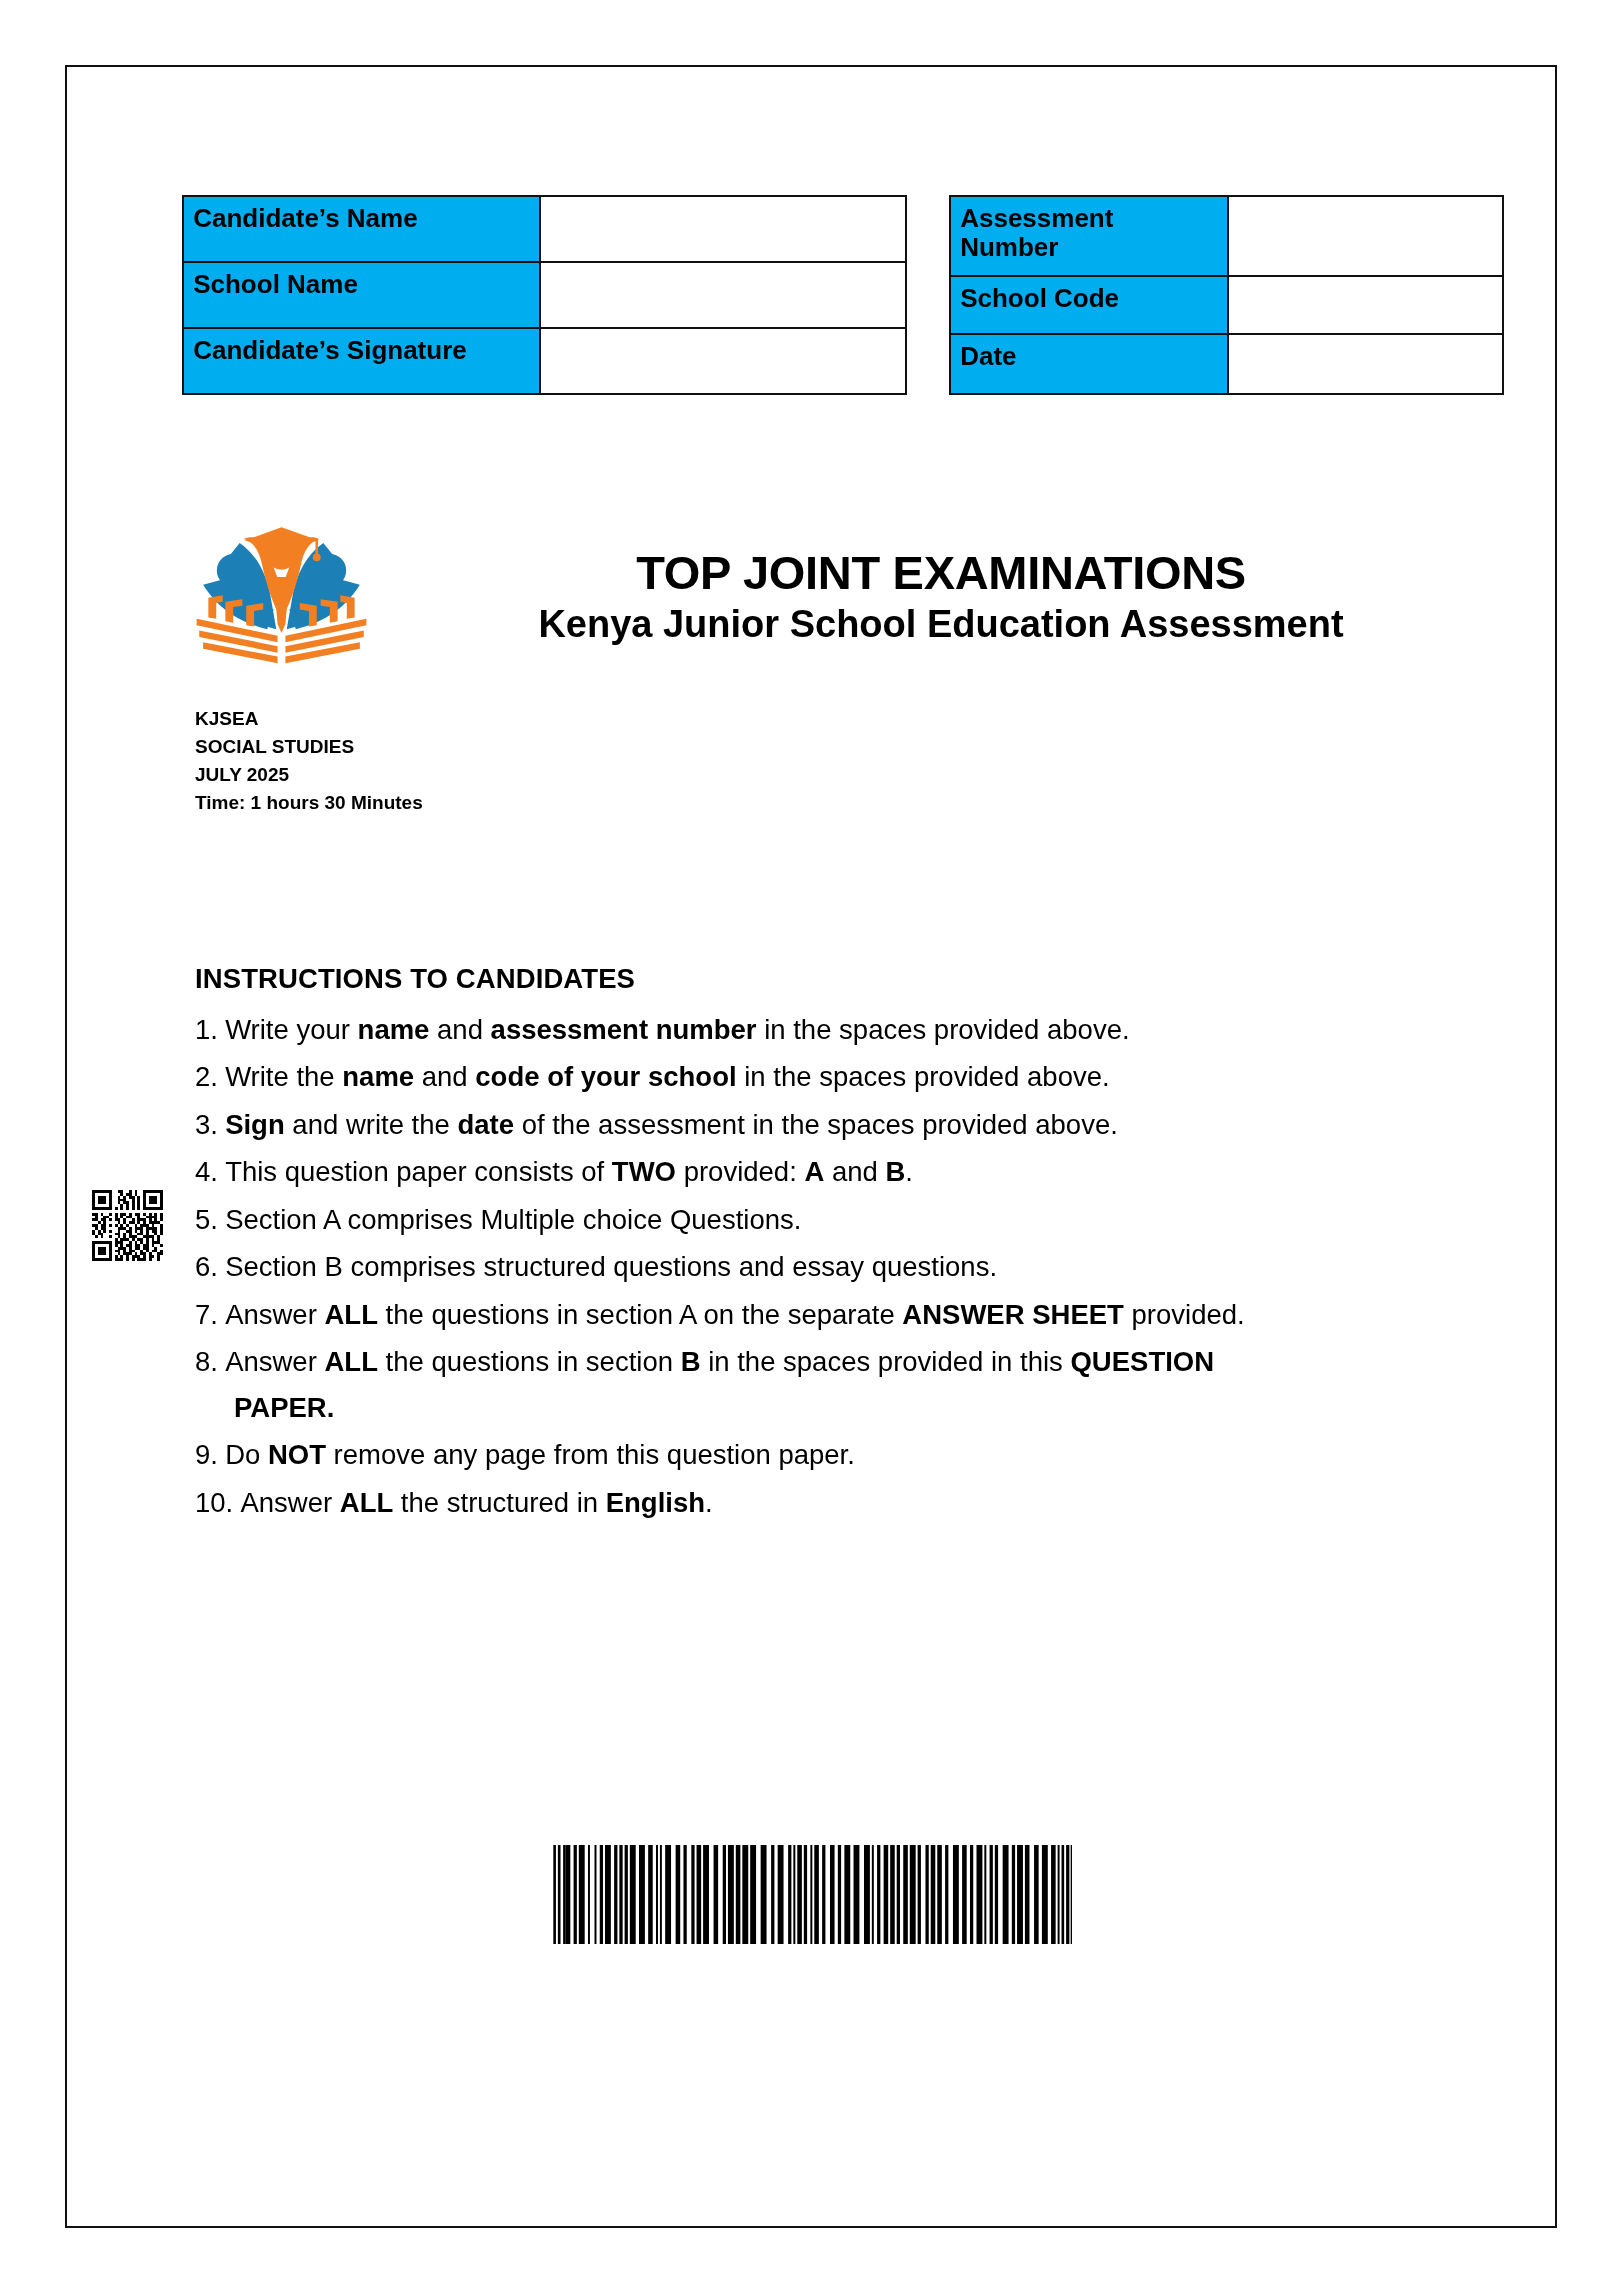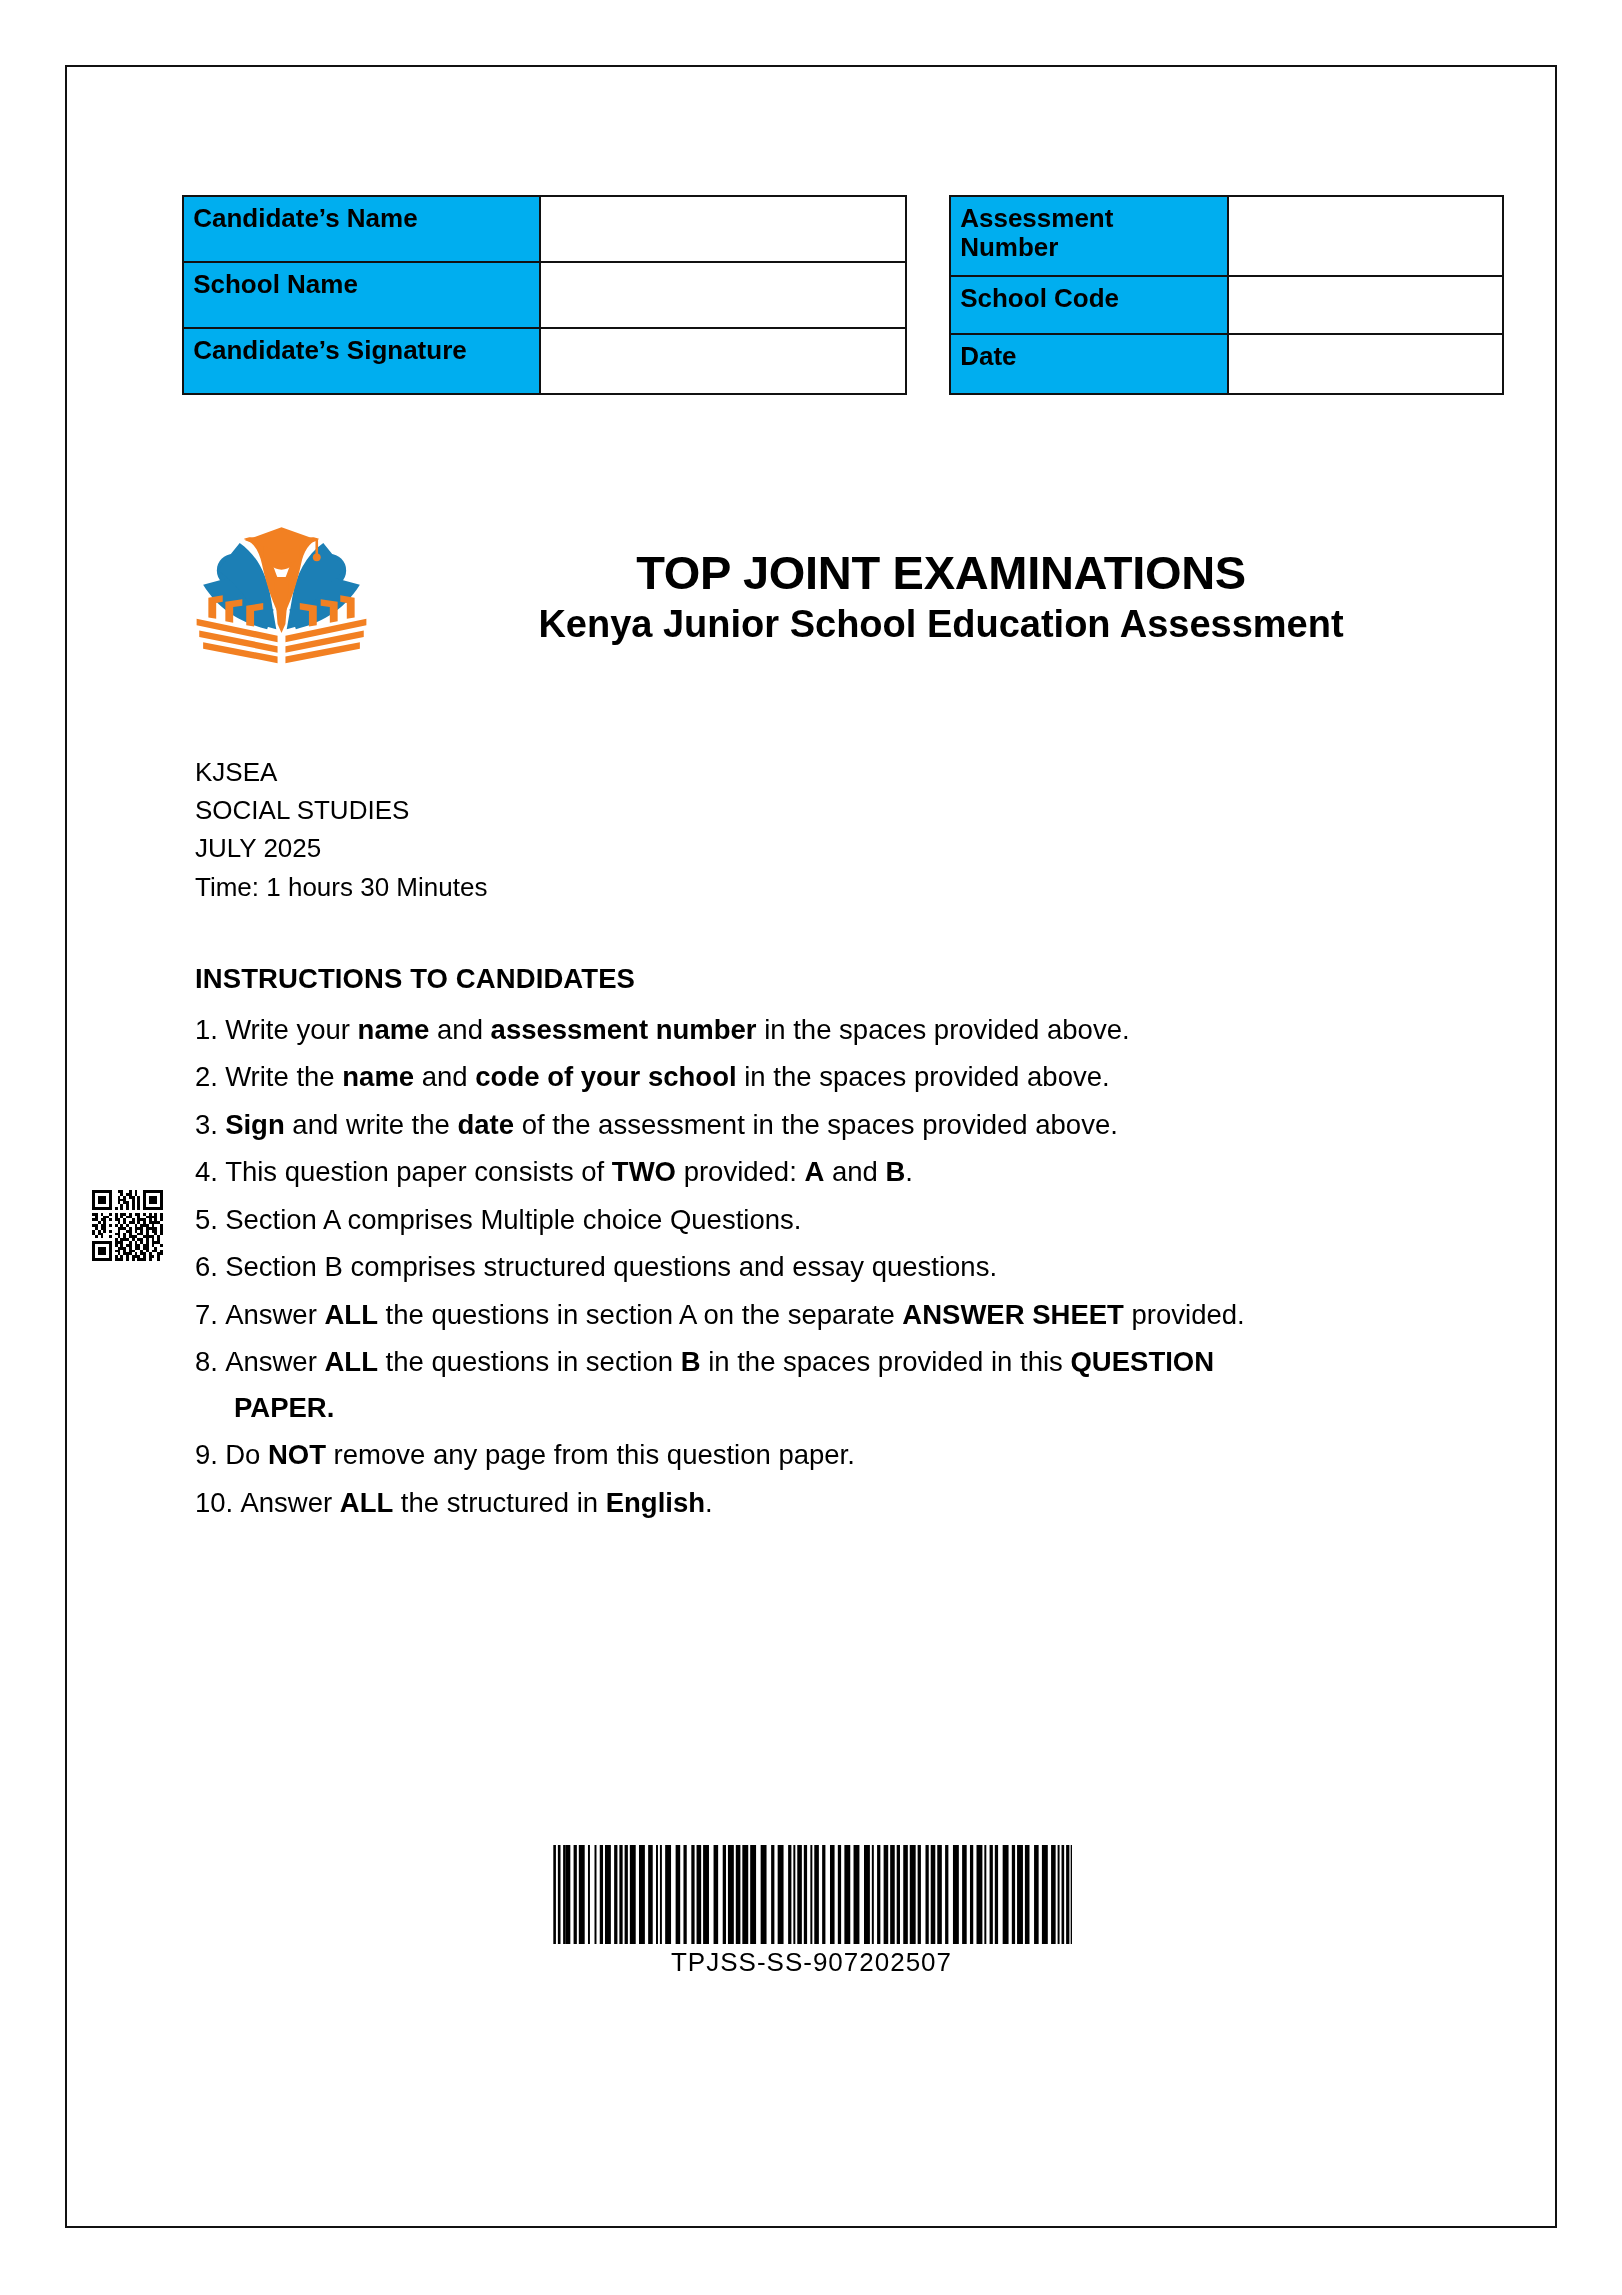--- a/index.html
+++ b/index.html
@@ -108,24 +108,23 @@
     line-height: 1.12;
     margin-top: 3.9px;
   }
 
   
   .meta-block {
     position: absolute;
     left: 195px;
     top: 705px;
     width: 916px;
-    font-size: 26px;
-    font-weight: normal;
+    font-size: 19px;
+    font-weight: bold;
     line-height: 1.47;
-    margin-top: 48px;
   }
   .meta-line { white-space: nowrap; }
 
   
   .instructions-title {
     position: absolute;
     left: 195px;
     top: 963px;
     font-size: 27.5px;
     font-weight: bold;
@@ -610,16 +609,15 @@
           <rect x="723" y="0" width="7" height="152"></rect>
           <rect x="737" y="0" width="7" height="152"></rect>
           <rect x="749" y="0" width="9" height="152"></rect>
           <rect x="763" y="0" width="7" height="152"></rect>
           <rect x="773" y="0" width="3" height="152"></rect>
           <rect x="779" y="0" width="4" height="152"></rect>
           <rect x="786" y="0" width="5" height="152"></rect>
           <rect x="793" y="0" width="2" height="152"></rect>
         </g>
     </svg>
-    <div class="barcode-label">TPJSS-SS-907202507</div>
   </div>
 </div>
 
 
 </body></html>

